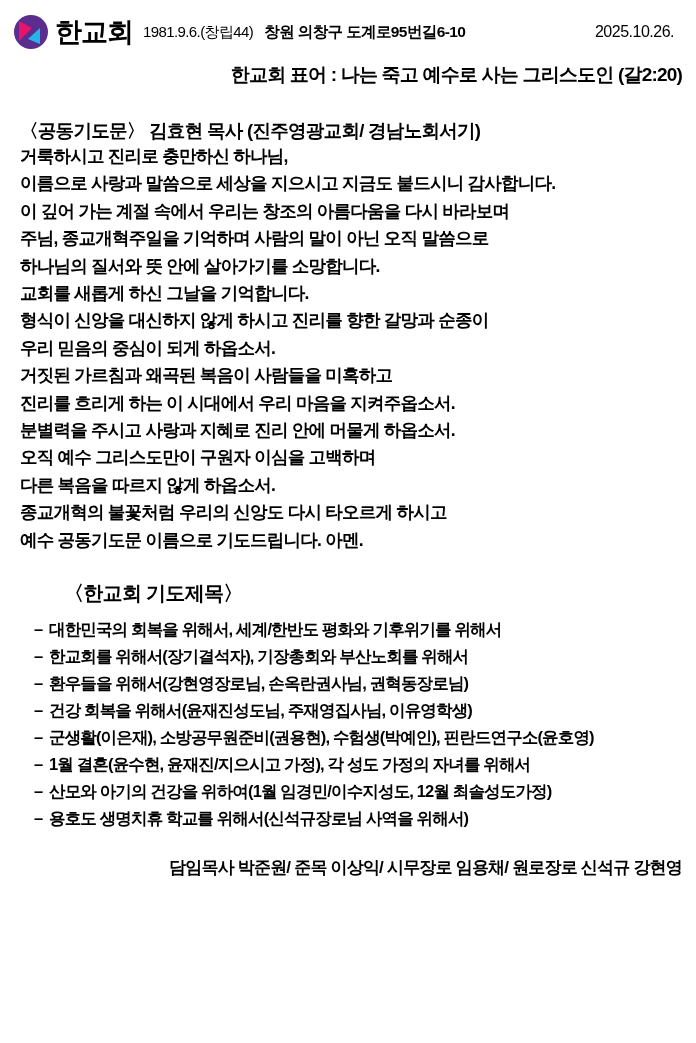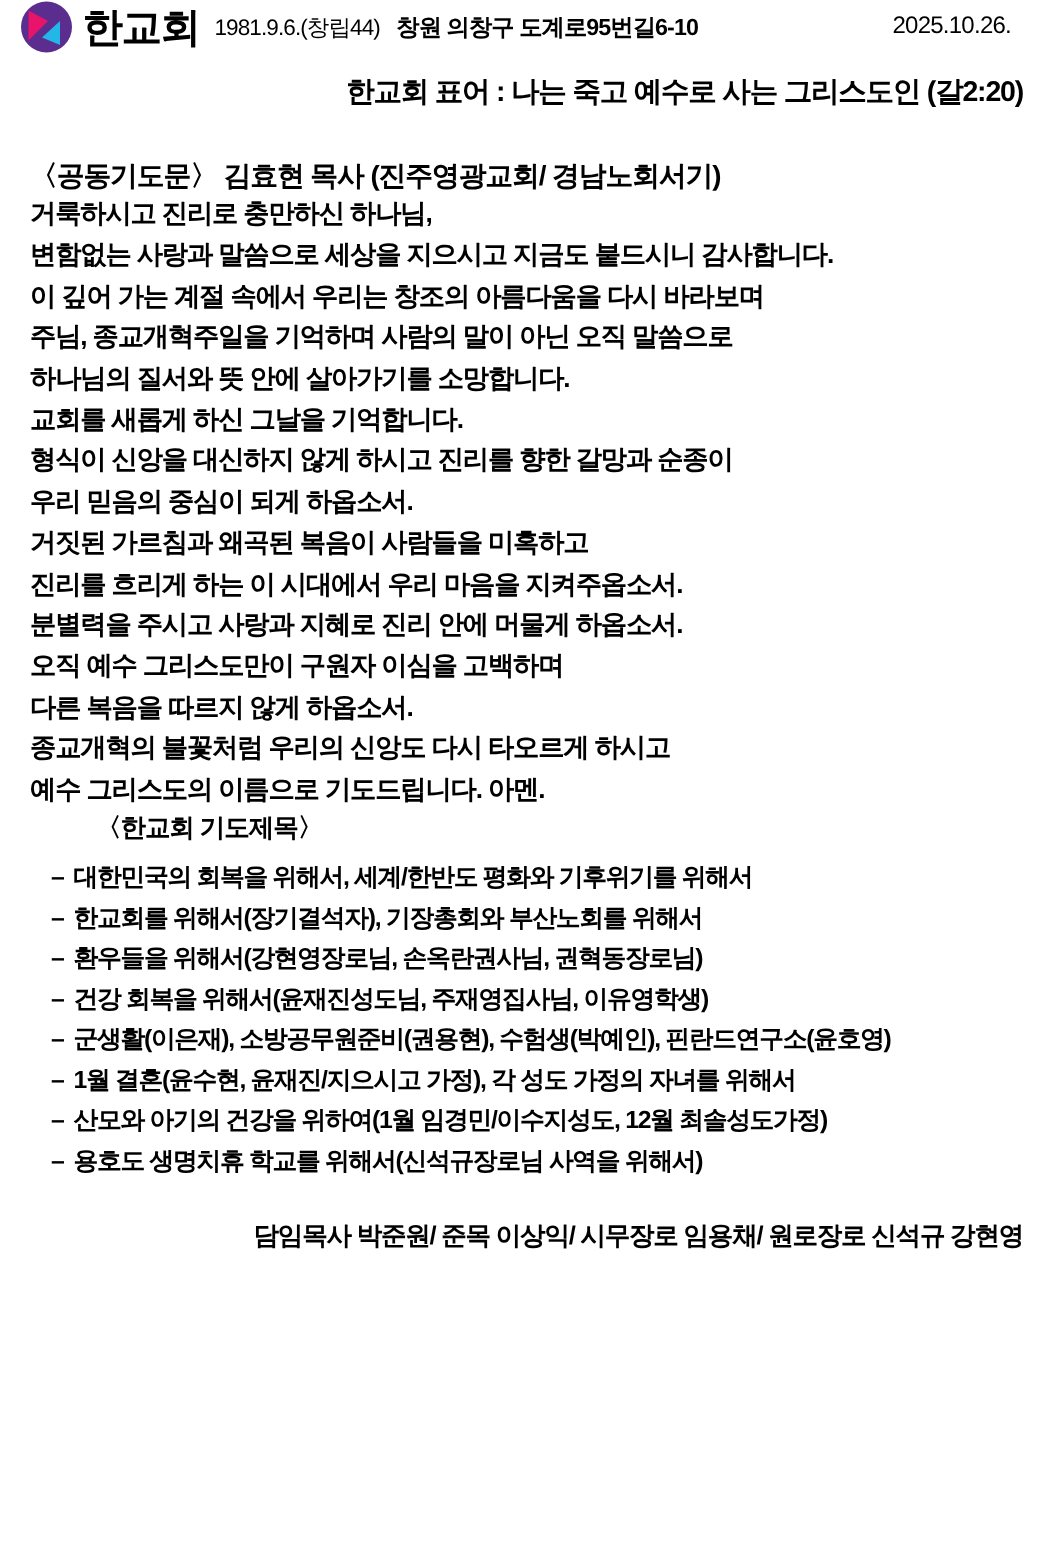--- a/index.html
+++ b/index.html
@@ -19,20 +19,21 @@
     width: 696px;
     height: 1043px;
     box-sizing: border-box;
     padding: 0 14px;
   }
 
   
   .header-row {
     display: flex;
     align-items: center;
+    padding-top: 14px;
     white-space: nowrap;
   }
   .logo-mark {
     width: 34px;
     height: 34px;
     border-radius: 50%;
     background: #5b2d8e;
     position: relative;
     flex: 0 0 auto;
     margin-right: 7px;
@@ -107,23 +108,24 @@
   .prayer-body .line {
     font-size: 17.5px;
     font-weight: bold;
     letter-spacing: -0.75px;
     line-height: 27.4px;
     white-space: nowrap;
   }
 
   
   .topics-title {
-    font-size: 17px;
+    font-size: 20px;
     font-weight: bold;
     letter-spacing: -0.7px;
+    margin-top: 26px;
     padding-left: 50px;
   }
   .topics {
     margin-top: 9px;
     padding-left: 20px;
   }
   .topic-item {
     display: flex;
     font-size: 16.5px;
     font-weight: bold;
@@ -158,34 +160,34 @@
     <div class="address">창원 의창구 도계로95번길6-10</div>
     <div class="date">2025.10.26.</div>
   </div>
 
   <div class="motto">한교회 표어 : 나는 죽고 예수로 사는 그리스도인 (갈2:20)</div>
 
   <div class="prayer-title">〈공동기도문〉 김효현 목사 (진주영광교회/ 경남노회서기)</div>
 
   <div class="prayer-body">
     <div class="line">거룩하시고 진리로 충만하신 하나님,</div>
-    <div class="line">변함없는 사랑과 말씀으로 세상을 지으시고 지금도 붙드시니 감사합니다.</div>
+    <div class="line">이름으로 사랑과 말씀으로 세상을 지으시고 지금도 붙드시니 감사합니다.</div>
     <div class="line">이 깊어 가는 계절 속에서 우리는 창조의 아름다움을 다시 바라보며</div>
     <div class="line">주님, 종교개혁주일을 기억하며 사람의 말이 아닌 오직 말씀으로</div>
     <div class="line">하나님의 질서와 뜻 안에 살아가기를 소망합니다.</div>
     <div class="line">교회를 새롭게 하신 그날을 기억합니다.</div>
     <div class="line">형식이 신앙을 대신하지 않게 하시고 진리를 향한 갈망과 순종이</div>
     <div class="line">우리 믿음의 중심이 되게 하옵소서.</div>
     <div class="line">거짓된 가르침과 왜곡된 복음이 사람들을 미혹하고</div>
     <div class="line">진리를 흐리게 하는 이 시대에서 우리 마음을 지켜주옵소서.</div>
     <div class="line">분별력을 주시고 사랑과 지혜로 진리 안에 머물게 하옵소서.</div>
     <div class="line">오직 예수 그리스도만이 구원자 이심을 고백하며</div>
     <div class="line">다른 복음을 따르지 않게 하옵소서.</div>
     <div class="line">종교개혁의 불꽃처럼 우리의 신앙도 다시 타오르게 하시고</div>
-    <div class="line">예수 그리스도의 이름으로 기도드립니다. 아멘.</div>
+    <div class="line">예수 공동기도문 이름으로 기도드립니다. 아멘.</div>
   </div>
 
   <div class="topics-title">〈한교회 기도제목〉</div>
 
   <div class="topics">
     <div class="topic-item">
       <span class="topic-dash">–</span>
       <span>대한민국의 회복을 위해서, 세계/한반도 평화와 기후위기를 위해서</span>
     </div>
     <div class="topic-item">

